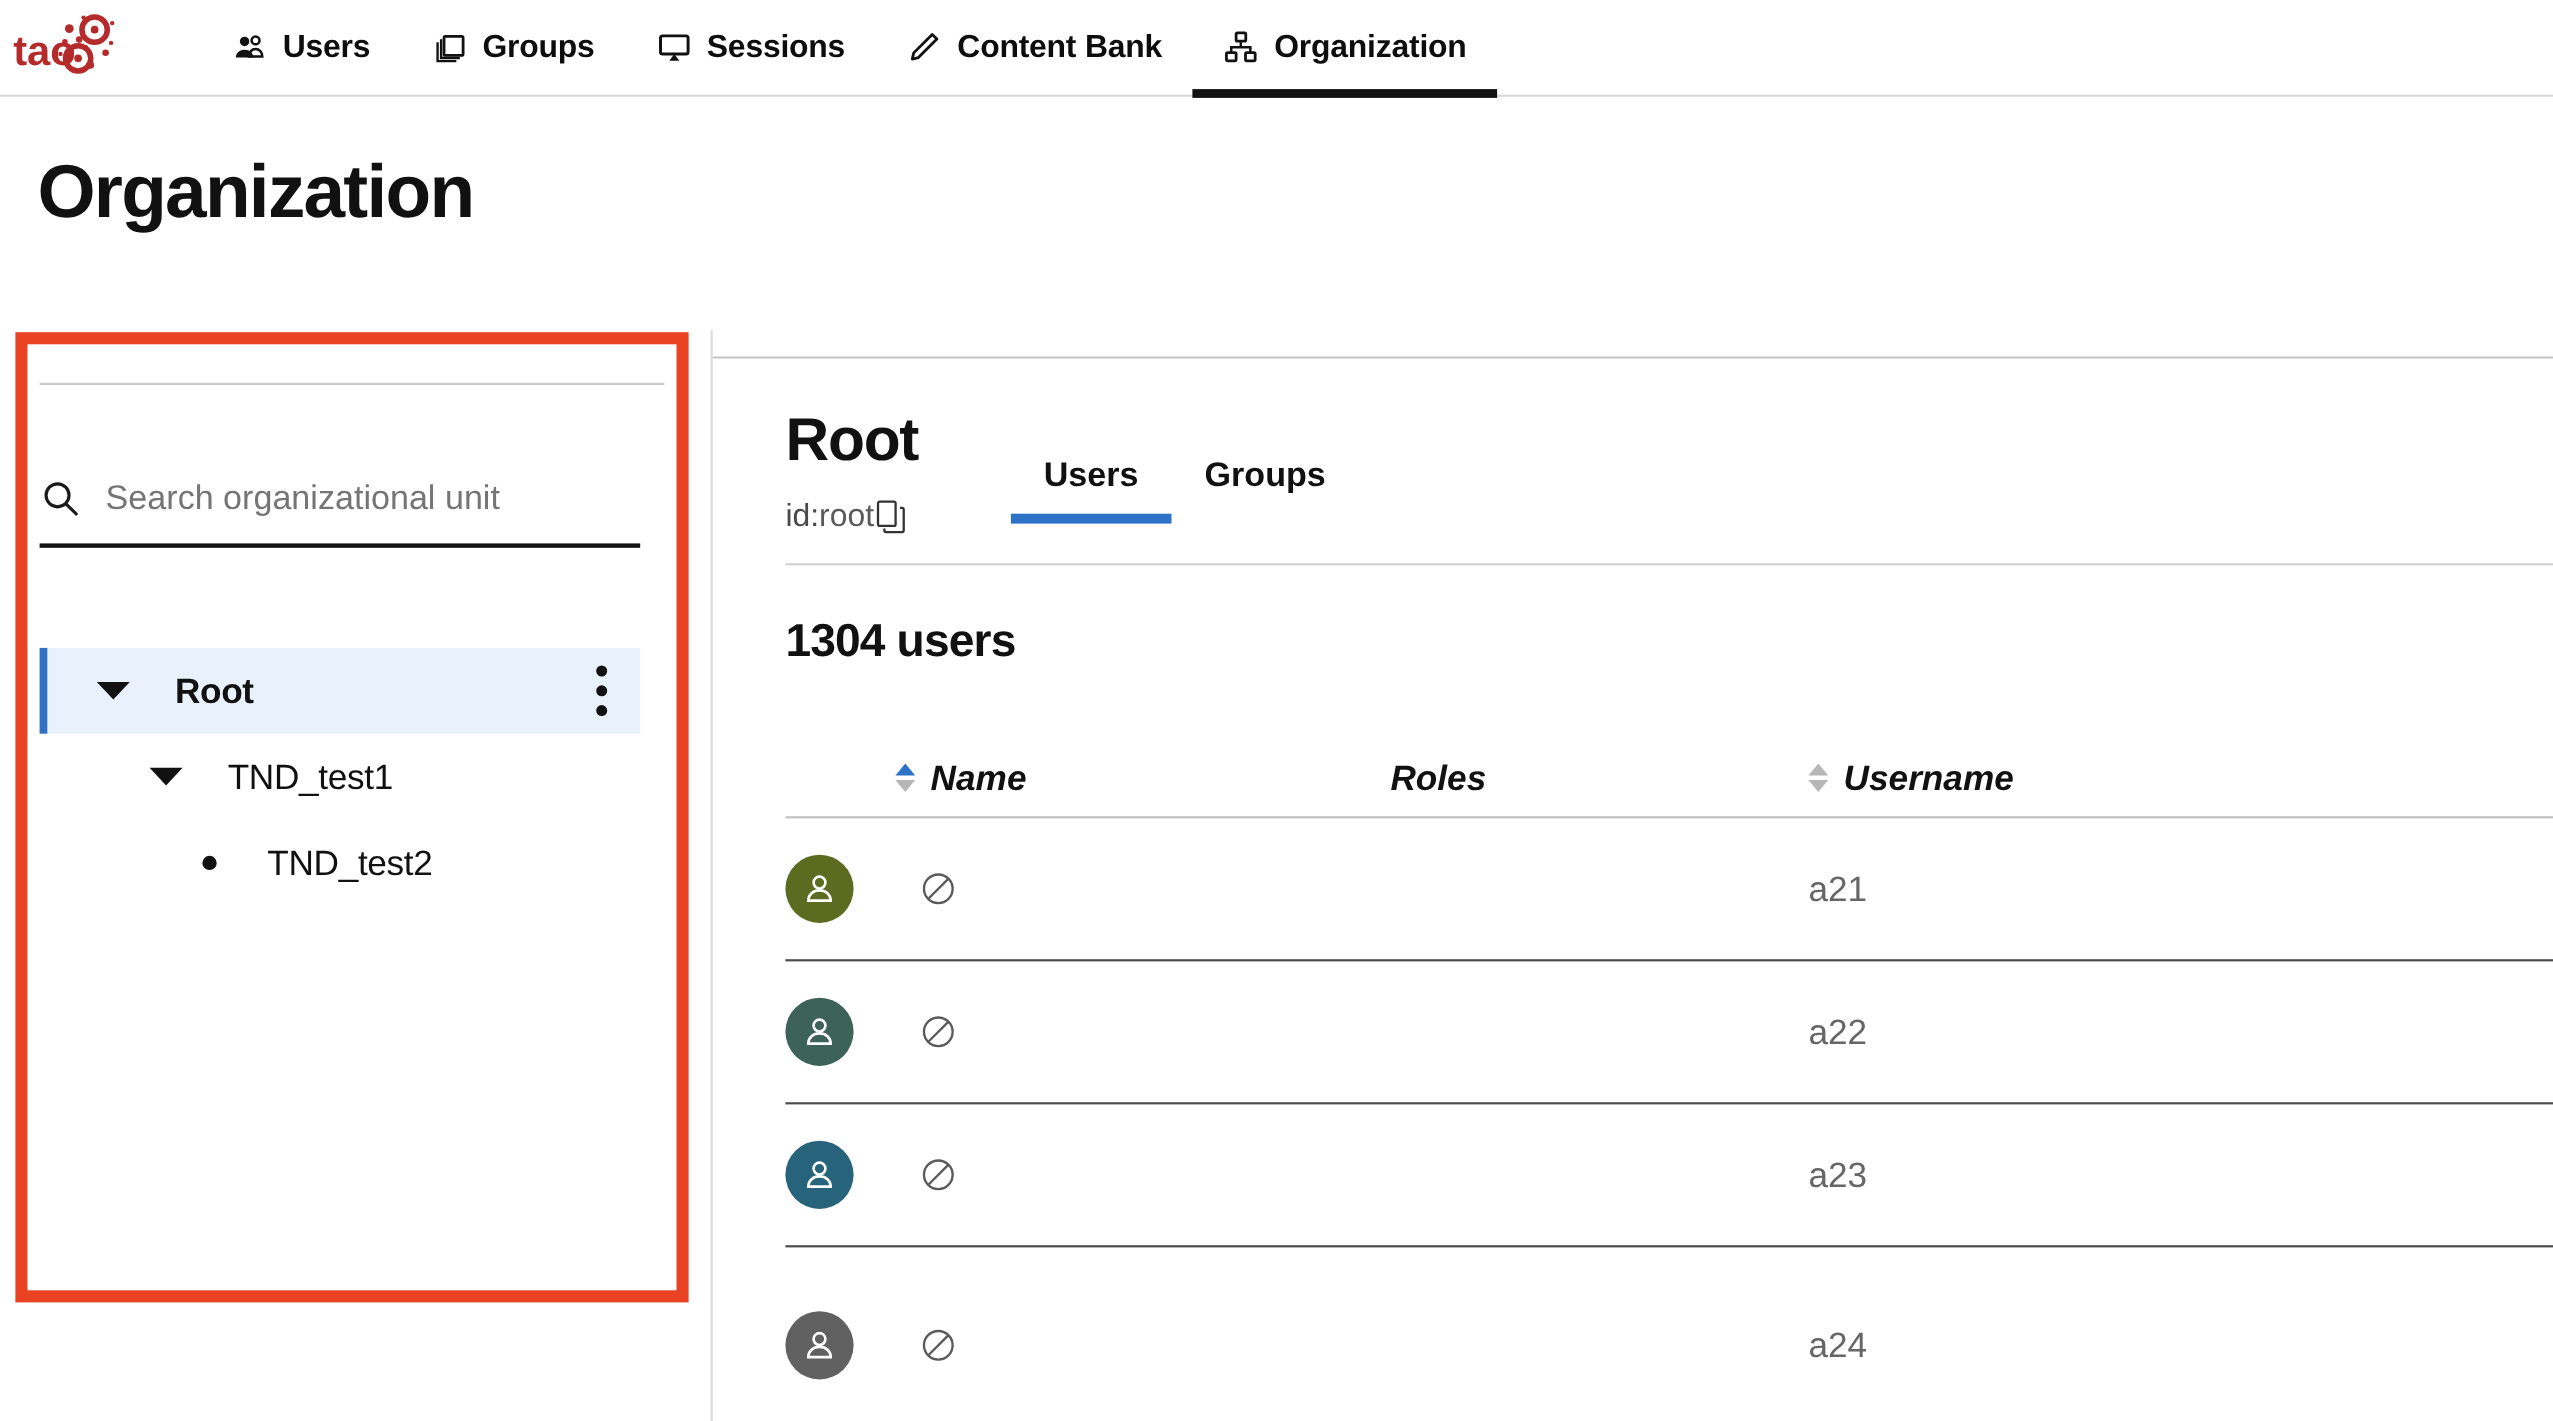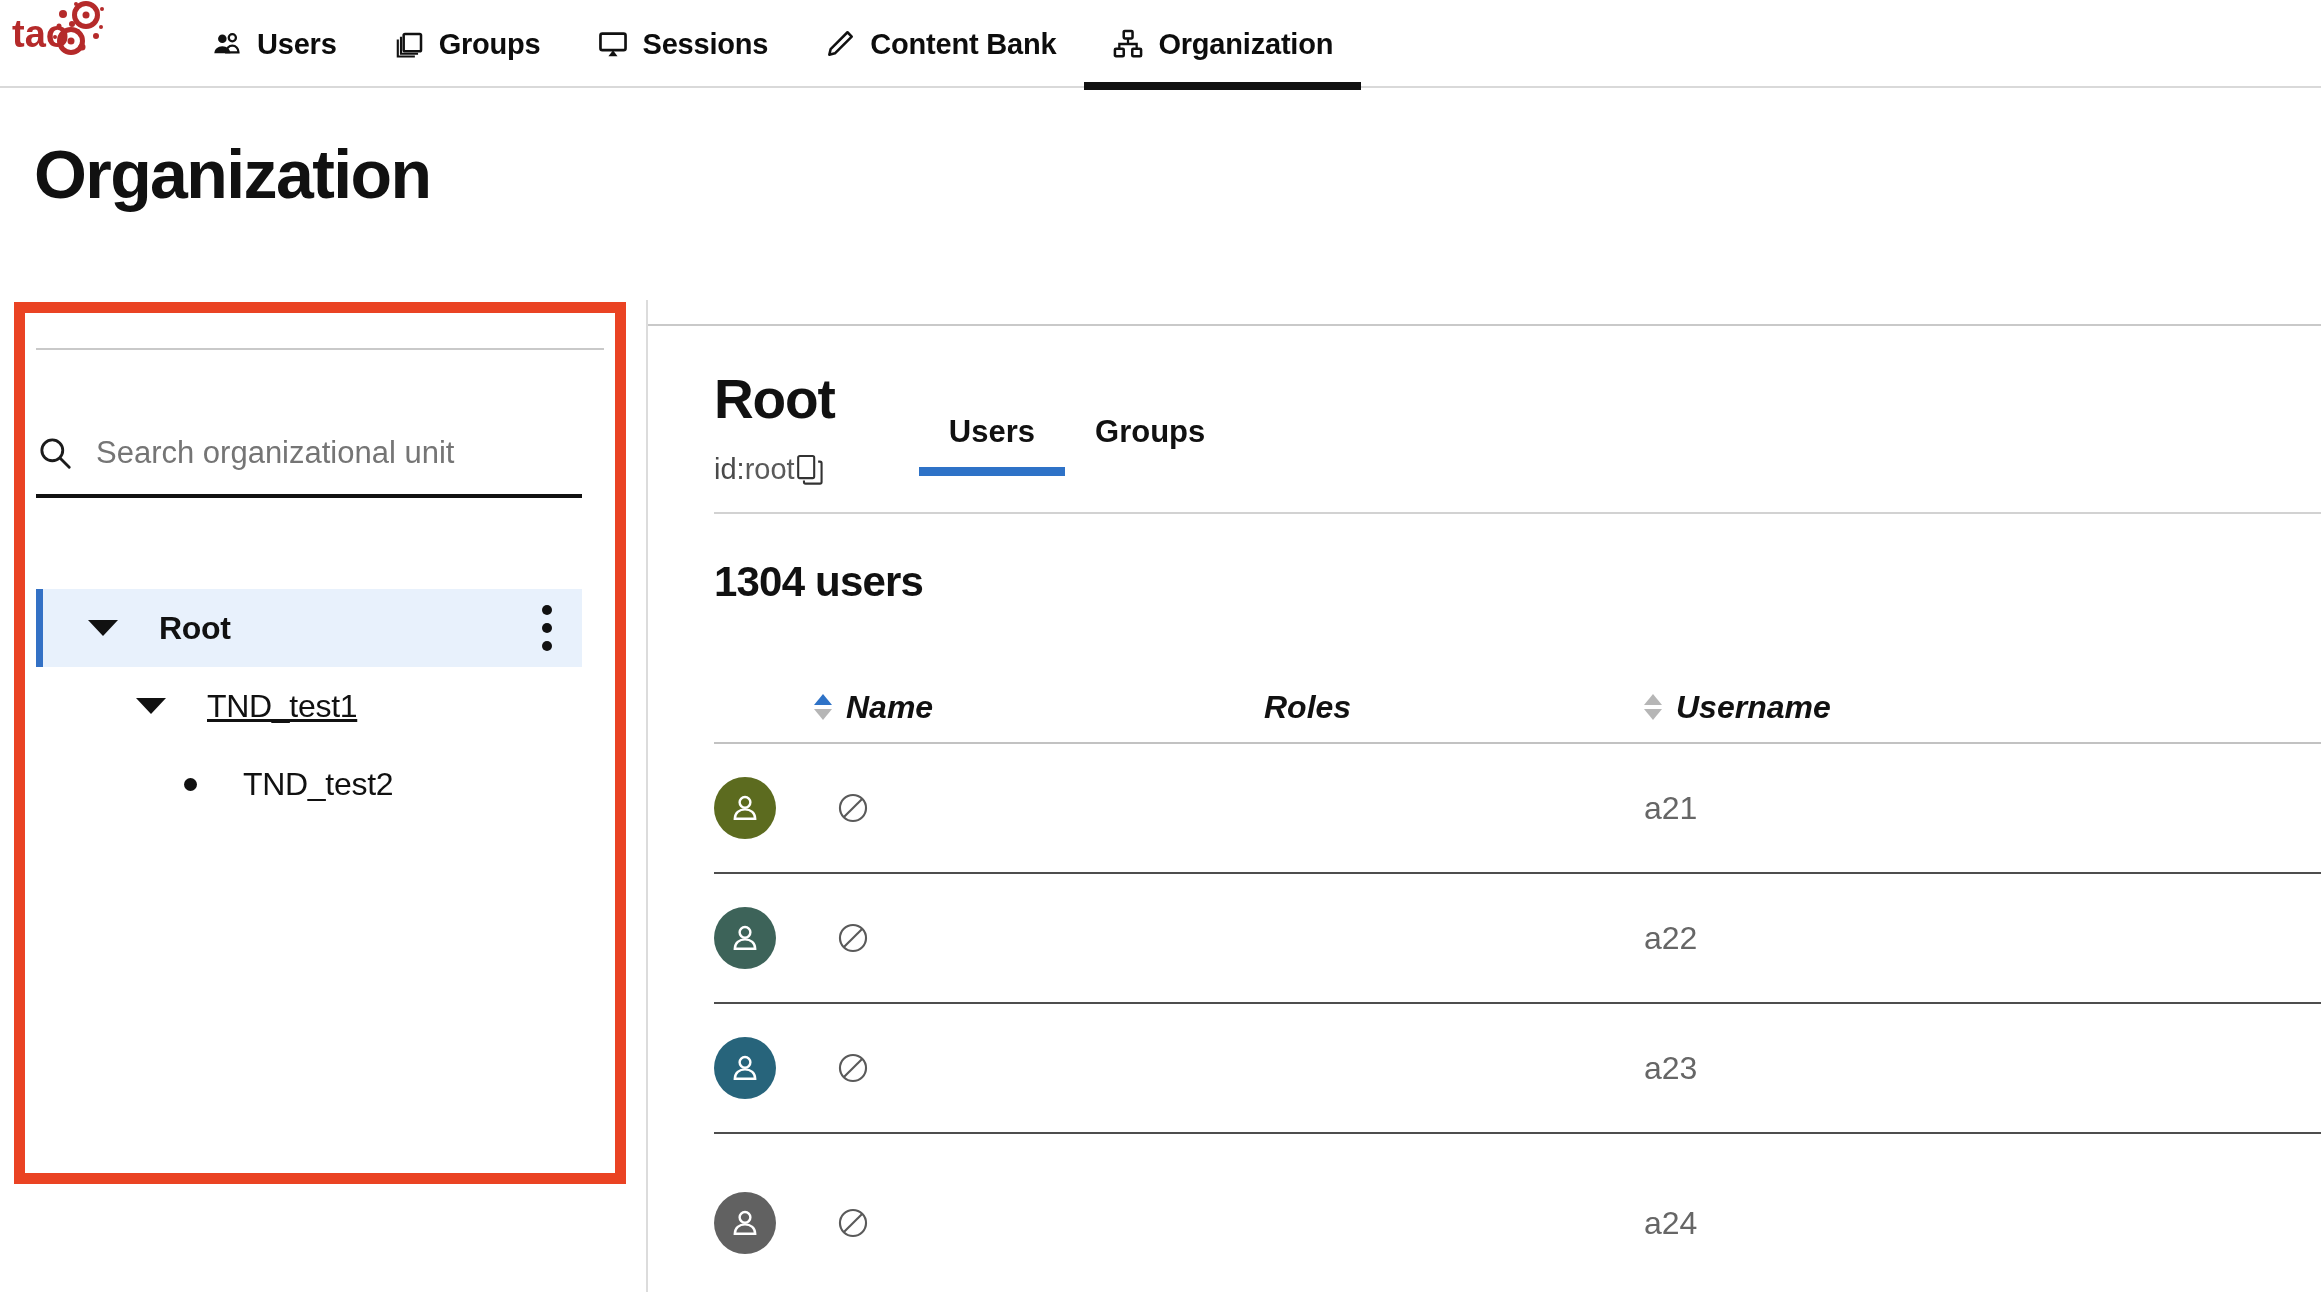--- a/index.html
+++ b/index.html
@@ -11,21 +11,21 @@
     background: #ffffff;
     font-family: "Liberation Sans", sans-serif;
     -webkit-font-smoothing: antialiased;
   }
 
   
   #topnav {
     position: relative;
     height: 88px;
     display: flex;
-    align-items: flex-start;
+    align-items: center;
     background: #ffffff;
     border-bottom: 2px solid #d9d9d9;
   }
 
   #logo {
     width: 105px;
     height: 62px;
     margin-left: 10px;
     margin-right: 68px;
     position: relative;
@@ -185,21 +185,21 @@
     color: #111111;
     letter-spacing: -0.3px;
     white-space: nowrap;
   }
   .tree-label.bold { font-weight: 700; }
 
   
   .lvl0 .tree-toggle { margin-left: 52px; }
   .lvl0 .tree-label  { margin-left: 41px; }
   .lvl1 .tree-toggle { margin-left: 100px; }
-  .lvl1 .tree-label  { margin-left: 41px; text-decoration: underline; }
+  .lvl1 .tree-label  { margin-left: 41px; }
   .lvl2 .tree-bullet { margin-left: 148px; }
   .lvl2 .tree-label  { margin-left: 46px; }
 
   .kebab {
     position: absolute;
     right: 30px;
     top: 50%;
     transform: translateY(-50%);
     display: flex;
     flex-direction: column;

